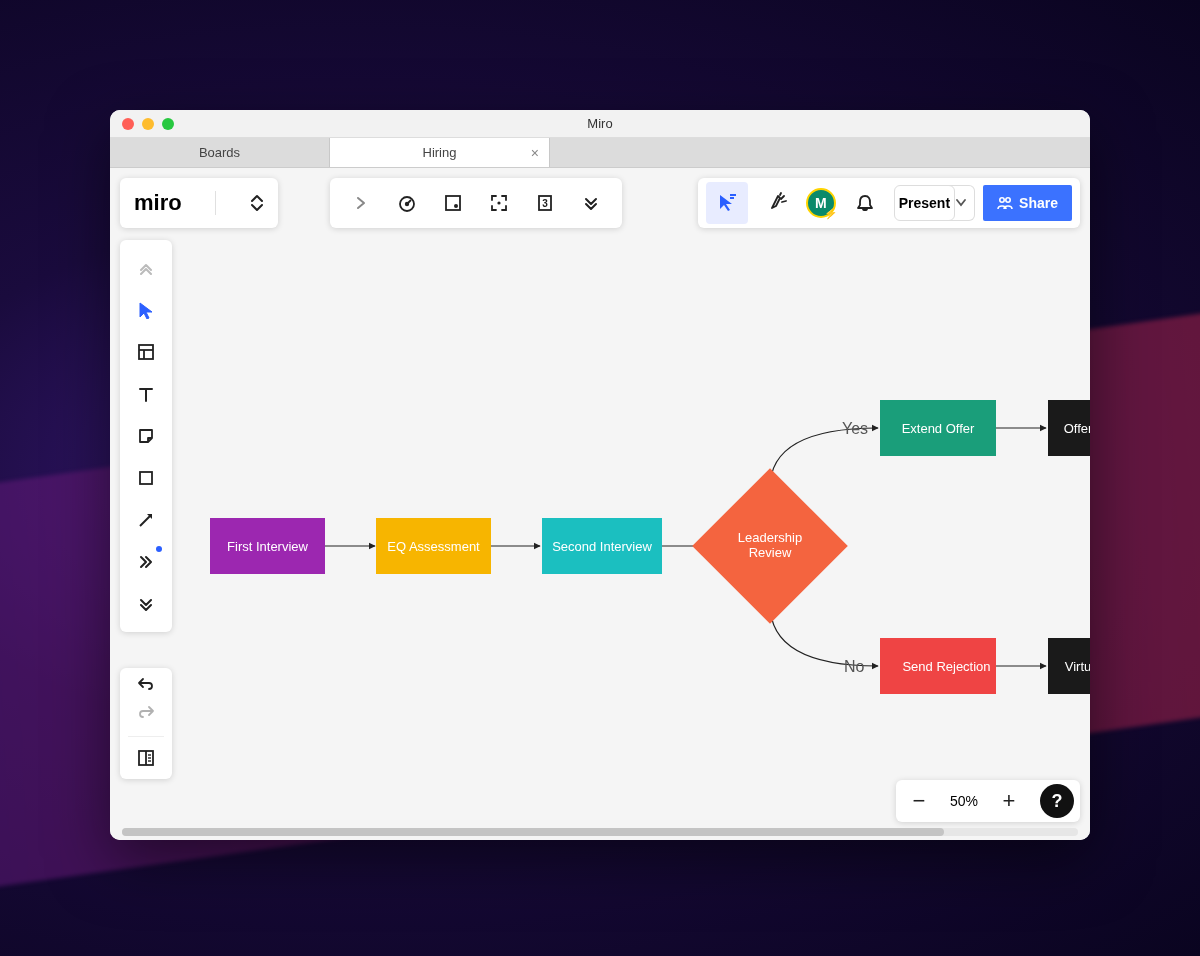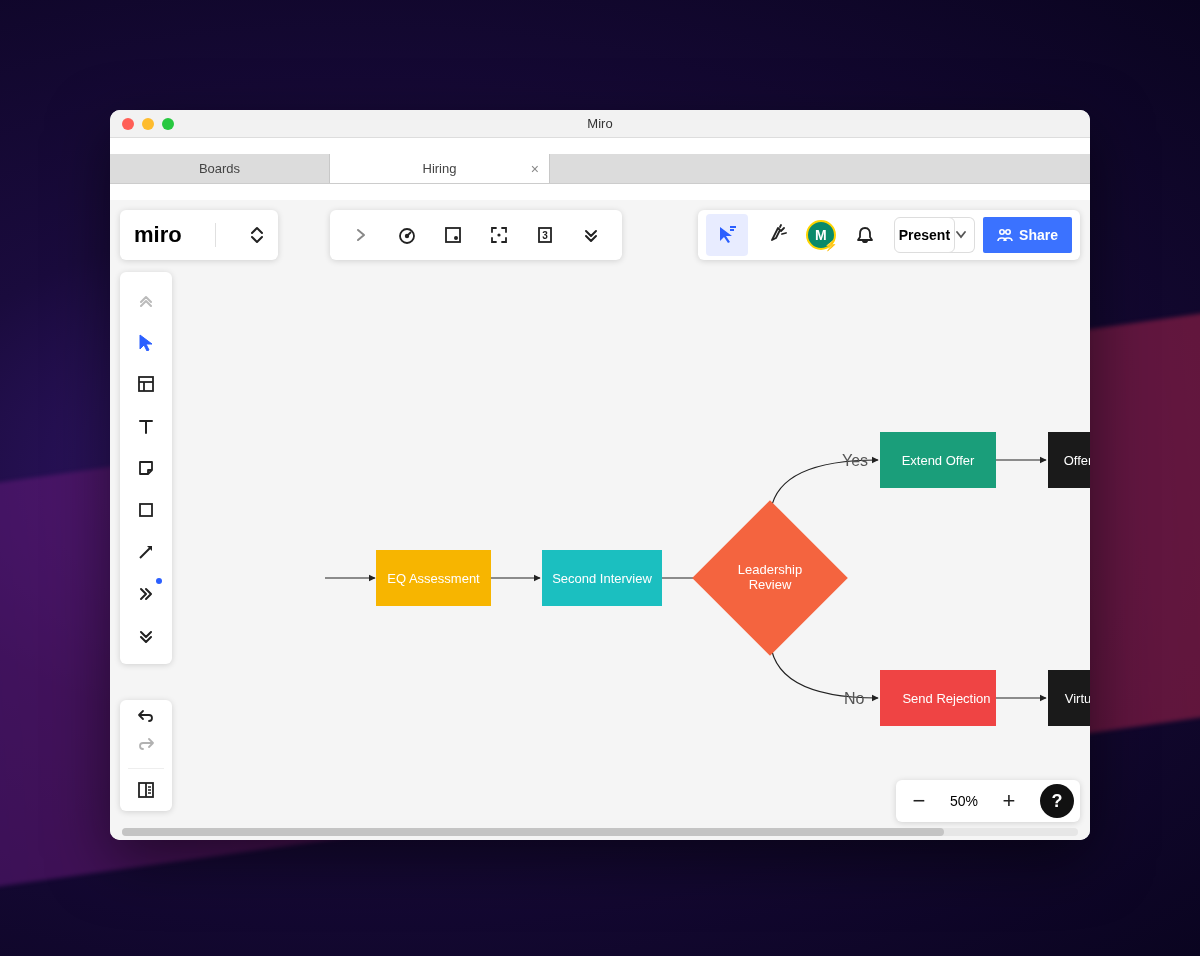--- a/index.html
+++ b/index.html
@@ -23,21 +23,20 @@
   .window {
     position: absolute;
     left: 110px; top: 110px;
     width: 980px; height: 730px;
     background: #fff;
     border-radius: 10px;
     box-shadow: 0 20px 60px rgba(0,0,0,0.5);
     overflow: hidden;
     display: flex;
     flex-direction: column;
-    gap: 16px;
   }
   
   .titlebar {
     height: 28px; background: #f2f2f2; border-bottom: 1px solid #ddd;
     display: flex; align-items: center; position: relative;
   }
   .traffic { display: flex; gap: 8px; padding-left: 12px; }
   .traffic span { width: 12px; height: 12px; border-radius: 50%; display: block; }
   .tl-red { background: #ff5f57; }
   .tl-yellow { background: #febc2e; }
@@ -160,20 +159,23 @@
 
         <path d="M660 320 Q660 260 768 260" fill="none" stroke="#222" stroke-width="1.2" marker-end="url(#arr)"></path>
 
         <path d="M660 436 Q660 498 768 498" fill="none" stroke="#222" stroke-width="1.2" marker-end="url(#arr)"></path>
 
         <line x1="886" y1="260" x2="936" y2="260" stroke="#222" stroke-width="1.2" marker-end="url(#arr)"></line>
 
         <line x1="886" y1="498" x2="936" y2="498" stroke="#222" stroke-width="1.2" marker-end="url(#arr)"></line>
       </svg>
 
+      <div class="node n-purple" style="left:100px;top:350px;width:115px;height:56px">
+        <span>First Interview</span>
+      </div>
       <div class="node n-amber" style="left:266px;top:350px;width:115px;height:56px">
         <span>EQ Assessment</span>
       </div>
       <div class="node n-teal" style="left:432px;top:350px;width:120px;height:56px">
         <span>Second Interview</span>
       </div>
       <div class="diamond" style="left:605px;top:323px"></div>
       <div class="diamond-label" style="left:610px;top:362px">
         <span>Leadership Review</span>
       </div>

